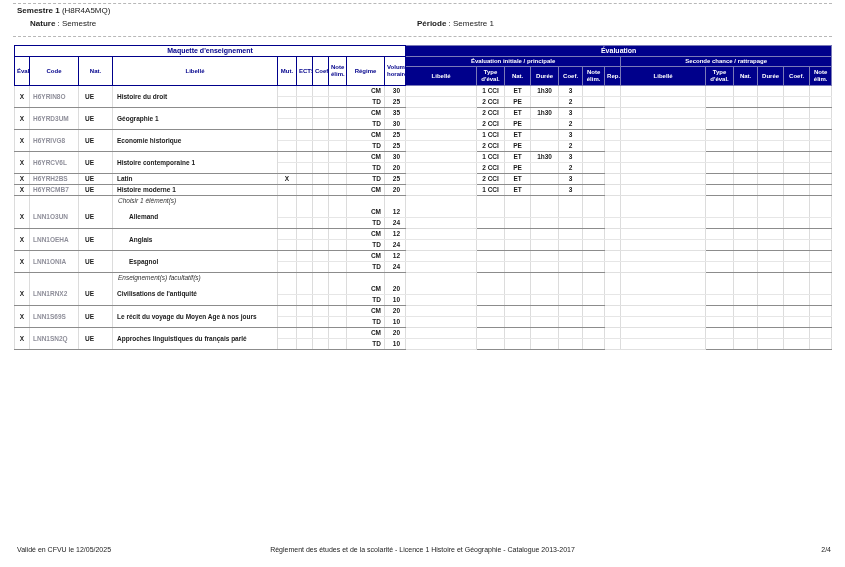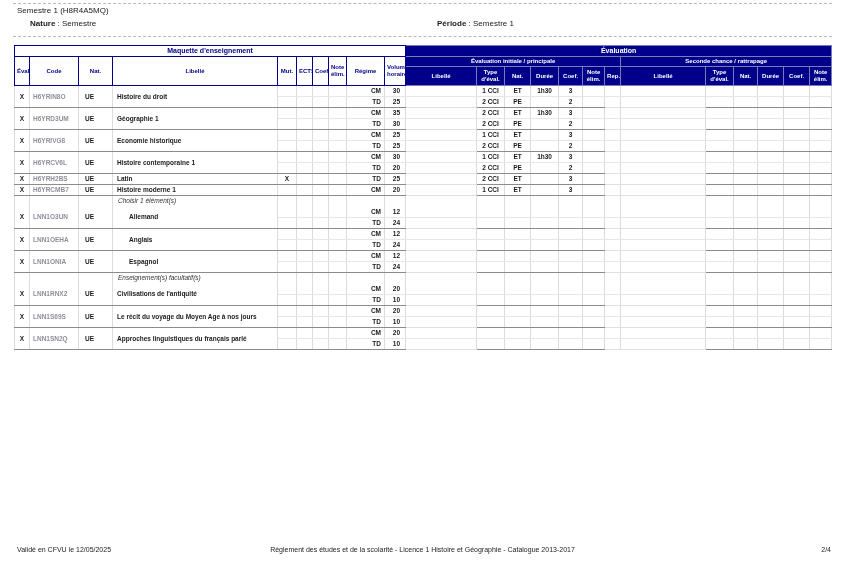--- a/index.html
+++ b/index.html
@@ -6,23 +6,23 @@
   html,body { margin:0; padding:0; }
   body {
     width:845px; height:567px; position:relative; background:#fff;
     font-family:"Liberation Sans", sans-serif; color:#1a1a1a; overflow:hidden;
   }
   .dash { position:absolute; left:13px; right:13px; height:0; border-top:1px dashed #b8b8b8; }
   #dash-top { top:3px; }
   #dash-mid { top:36px; }
 
   .doc-head { position:absolute; left:17px; top:6px; font-size:8px; }
-  .doc-head b { font-weight:400; }
+  .doc-head b { font-weight:700; }
   .head-line2 { position:absolute; left:30px; top:19px; font-size:8px; }
-  .periode-line { position:absolute; left:437px; top:19px; font-size:8px; }
+  .periode-line { position:absolute; left:417px; top:19px; font-size:8px; }
 
   table.catalog {
     position:absolute; left:14px; top:45px; width:817px;
     border-collapse:collapse; table-layout:fixed;
   }
   th, td { padding:0 2px; overflow:hidden; white-space:nowrap; }
 
   
   th.hl { background:#fff; color:#00008B; border:1px solid #00008B; font-weight:700; }
   th.hr { background:#00008B; color:#fff; border:1px solid #7a7ab8; font-weight:700; }

